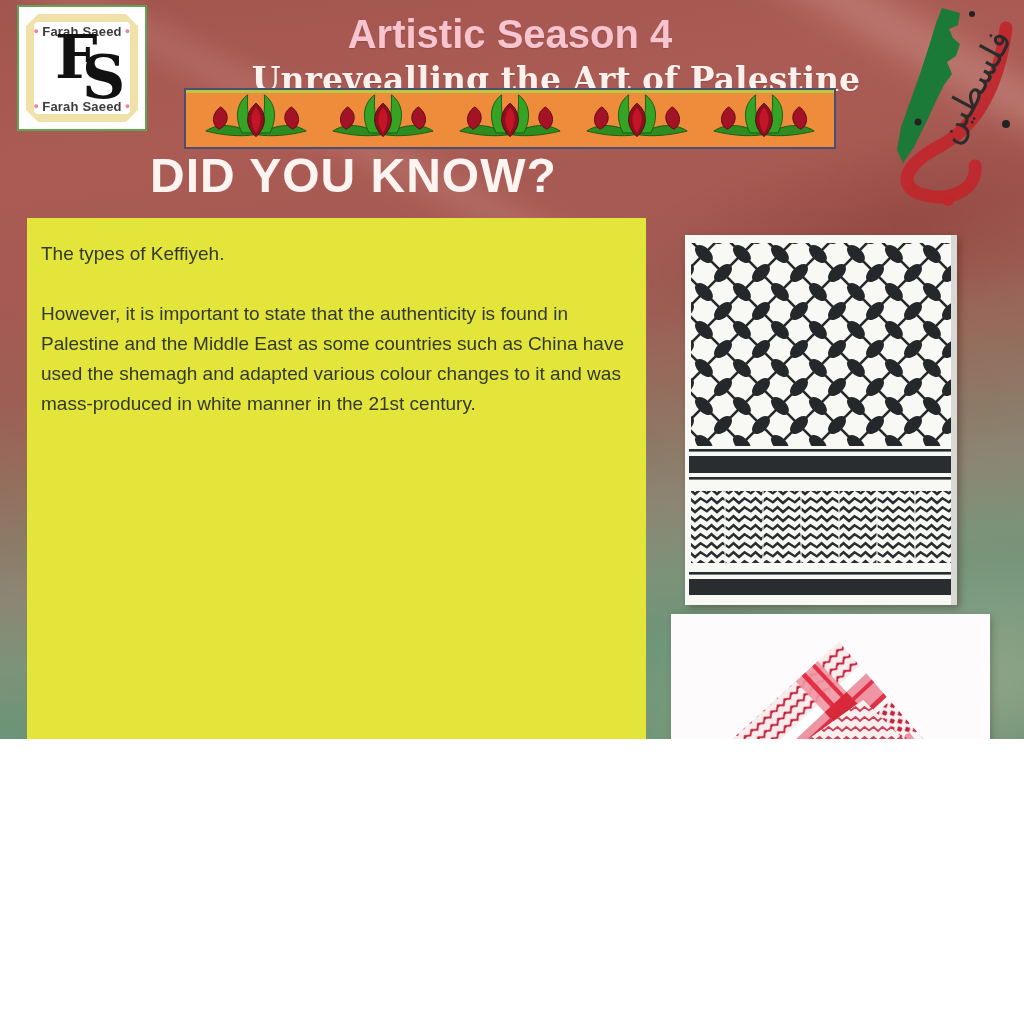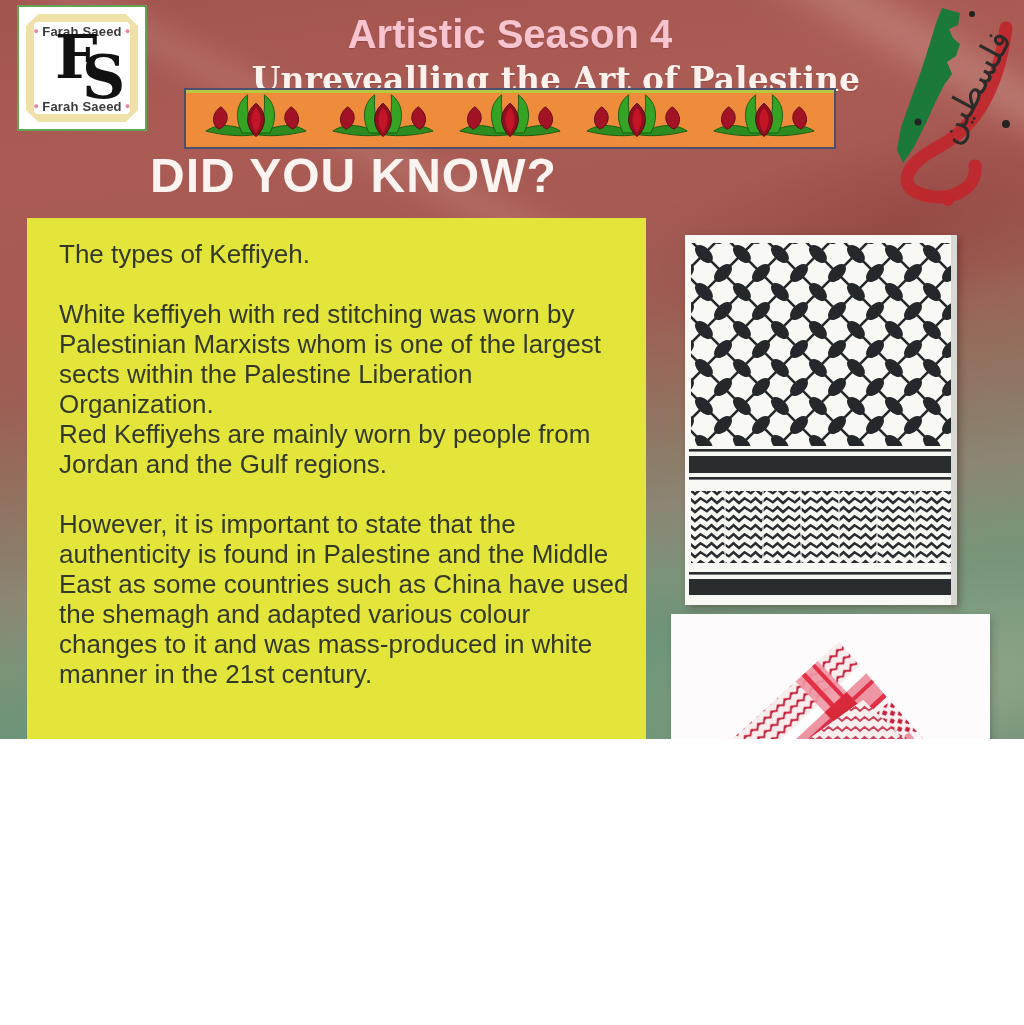--- a/index.html
+++ b/index.html
@@ -63,22 +63,22 @@
   .banner::before { content:""; position:absolute; left:0; right:0; top:0; height:3px;
     background:#b9c93f; }
   .tulip { width:118px; height:52px; }
 
   
   .map-cal { position:absolute; left:856px; top:0; width:168px; height:212px; }
 
   
   .panel { position:absolute; left:27px; top:218px; width:619px; height:795px;
     background:#e4e53a; padding:21px 12px 0 14px; }
-  .panel p { font-size:26px; line-height:30px; color:#33392a; white-space:pre-line;
-    margin:0 0 30px 18px; letter-spacing:0; }
+  .panel p { font-size:19px; line-height:30px; color:#33392a; white-space:pre-line;
+    margin:0 0 30px 0; letter-spacing:0; }
 
   
   .bw-img { position:absolute; left:685px; top:235px; width:272px; height:370px;
     box-shadow:3px 3px 7px rgba(60,20,18,.35); }
   .red-img { position:absolute; left:671px; top:614px; width:319px; height:305px;
     box-shadow:2px 3px 7px rgba(40,50,40,.30); }
 
   
   .page-num { position:absolute; right:56px; top:944px; font-size:56px; font-weight:600;
     color:#ece4e2; }
@@ -181,22 +181,20 @@
     <path d="M150,28 C144,75 128,122 84,146 C52,163 40,183 62,193 C94,205 122,188 119,166" fill="none" stroke="#c0272d" stroke-width="13" stroke-linecap="round" opacity="0.92"></path>
     <circle cx="92" cy="200" r="6" fill="#c0272d"></circle>
     <text x="128" y="92" font-family="DejaVu Sans, sans-serif" font-size="34" fill="#2b2b2b" text-anchor="middle" transform="rotate(-62 128 92)">فلسطين</text>
     <circle cx="62" cy="122" r="3.5" fill="#222"></circle>
     <circle cx="150" cy="124" r="4" fill="#222"></circle>
     <circle cx="116" cy="14" r="3" fill="#222"></circle>
   </svg>
 
   <div class="panel">
     <p>The types of Keffiyeh.</p>
-    <p>White keffiyeh with red stitching was worn by Palestinian Marxists whom is one of the largest sects within the Palestine Liberation Organization.
-Red Keffiyehs are mainly worn by people from Jordan and the Gulf regions.</p>
     <p>However, it is important to state that the authenticity is found in Palestine and the Middle East as some countries such as China have used the shemagh and adapted various colour changes to it and was mass-produced in white manner in the 21st century.</p>
   </div>
 
   <svg class="bw-img" viewBox="0 0 272 370">
     <defs>
       <pattern id="p-net" width="38" height="38" patternUnits="userSpaceOnUse">
         <path d="M0,0 L38,38 M38,0 L0,38" stroke="#25282a" stroke-width="2.6" fill="none"></path>
         <ellipse cx="19" cy="19" rx="11" ry="6.3" transform="rotate(45 19 19)" fill="#25282a"></ellipse>
         <ellipse cx="0" cy="0" rx="11" ry="6.3" transform="rotate(-45 0 0)" fill="#25282a"></ellipse>
         <ellipse cx="38" cy="0" rx="11" ry="6.3" transform="rotate(-45 38 0)" fill="#25282a"></ellipse>

